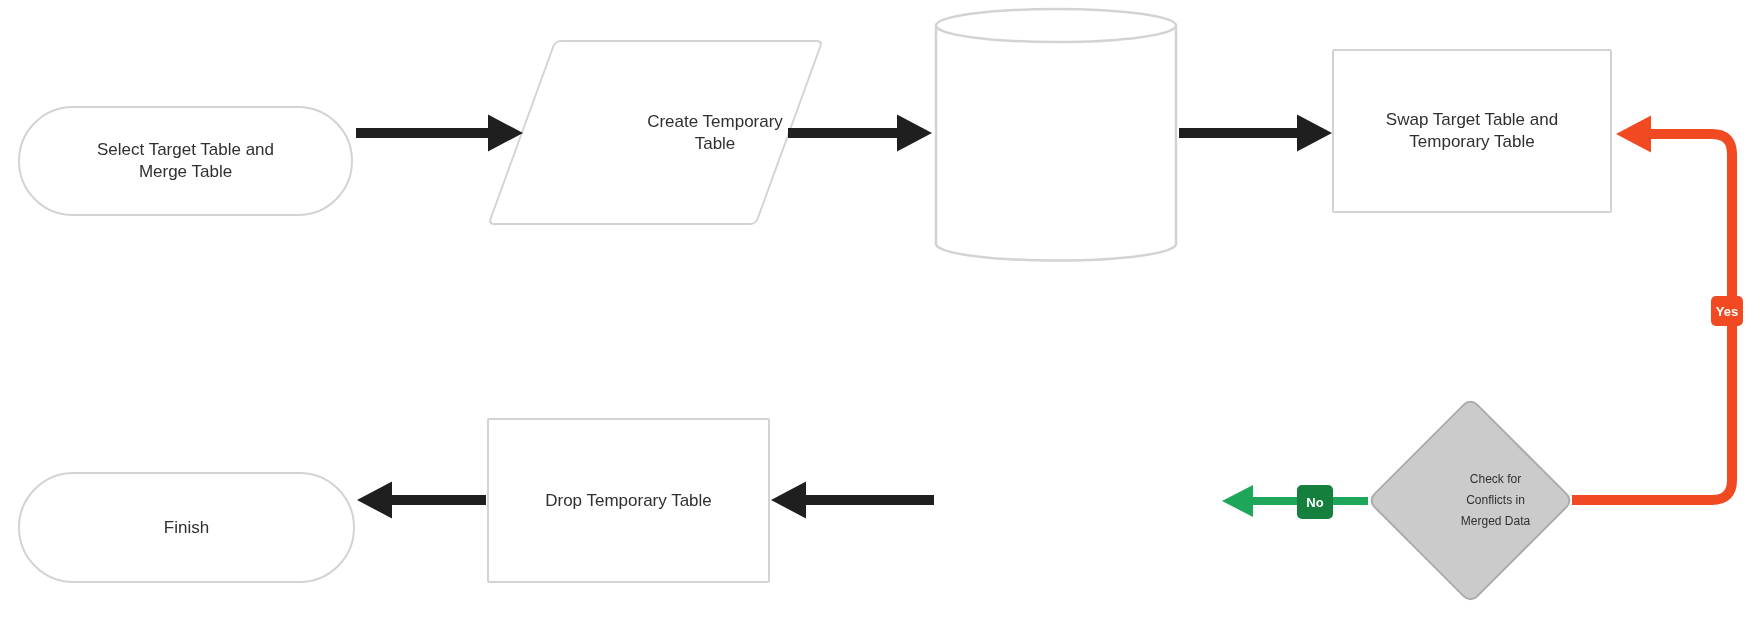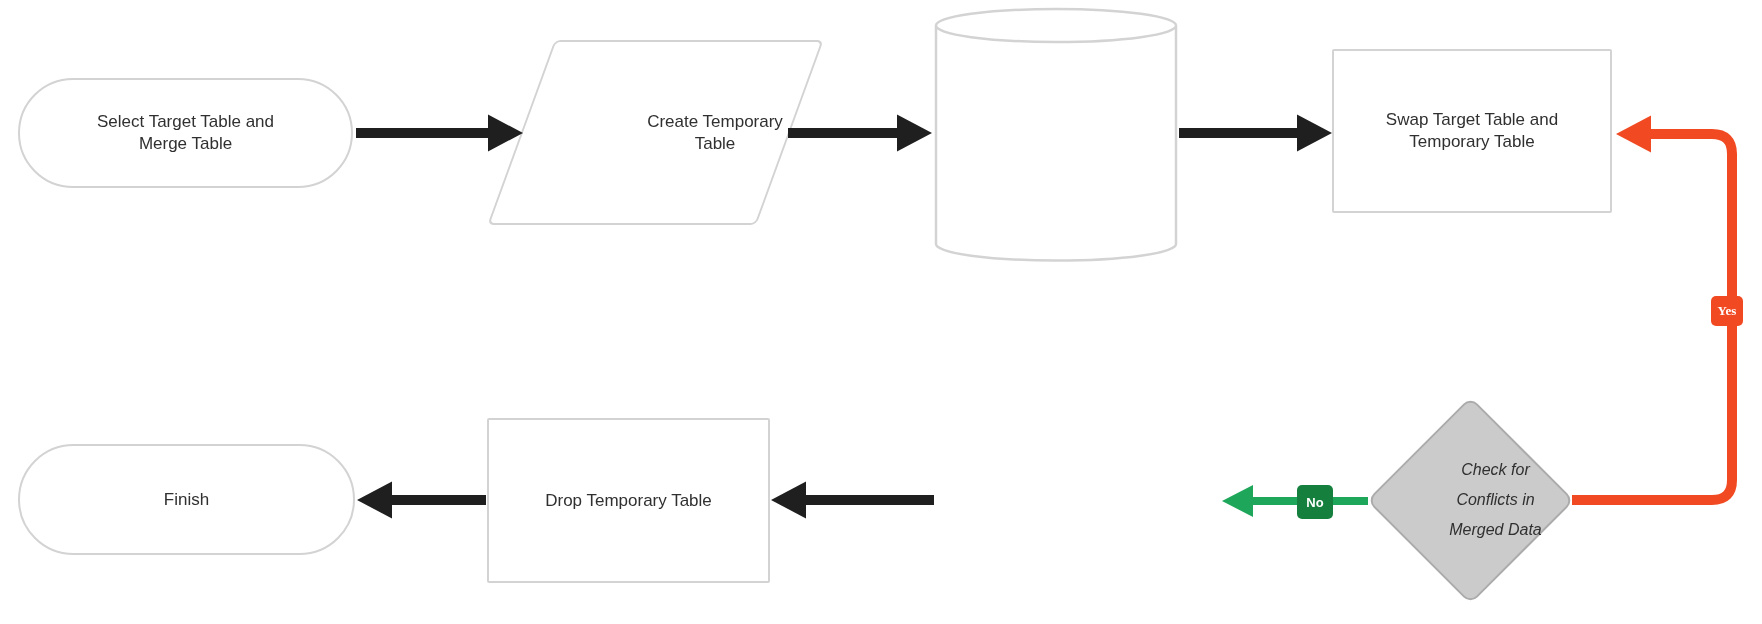--- a/index.html
+++ b/index.html
@@ -8,44 +8,44 @@
     background:#ffffff;
     font-family:"Liberation Sans", sans-serif;
     color:#303030;
   }
   .node {
     position:absolute; box-sizing:border-box; background:#ffffff;
     border:2px solid #d3d3d3; z-index:1;
     display:flex; align-items:center; justify-content:center;
     text-align:center; font-size:17px; line-height:22px; color:#303030;
   }
-  .stadium { border-radius:56px; }
+  .stadium { border-radius:56px;margin-top:28px; }
   .rect    { border-radius:2px; }
   .parallelogram {
     position:absolute; box-sizing:border-box; background:#ffffff;
     border:2px solid #d3d3d3; border-radius:6px; z-index:1;
     transform:skewX(-20deg);
   }
   .diamond {
     position:absolute; box-sizing:border-box; z-index:1;
     background:#cbcbcb; border:2px solid #ababab; border-radius:10px;
     transform:rotate(45deg);
   }
   .overlay-text {
     position:absolute; z-index:3; display:flex; align-items:center; justify-content:flex-end;
     text-align:center; font-size:17px; line-height:22px; color:#303030;
     pointer-events:none;
   }
-  .overlay-text.small { font-size:16px; line-height:30px;font-style:italic; }
+  .overlay-text.small { font-size:12px; line-height:21px; }
   .edges-layer { position:absolute; left:0; top:0; z-index:2; }
   .edge-label {
     position:absolute; z-index:3; display:flex; align-items:center; justify-content:center;
     color:#ffffff; font-size:13px; font-weight:bold; border-radius:5px;
   }
-  .edge-label.yes { left:1711px; top:296px; width:32px; height:30px; background:#f14a22;font-family:Liberation Serif, serif; }
+  .edge-label.yes { left:1711px; top:296px; width:32px; height:30px; background:#f14a22; }
   .edge-label.no  { left:1297px; top:485px; width:36px; height:34px; background:#15803d; }
   .tw190 { max-width:190px; } .tw185 { max-width:185px; } .tw165 { max-width:165px; }
   .tw150 { max-width:150px; } .tw95  { max-width:95px;  }
 </style>
 </head>
 <body>
 
 <div id="canvas">
 
   <div class="node stadium" style="left:18px; top:78px; width:335px; height:110px;">

